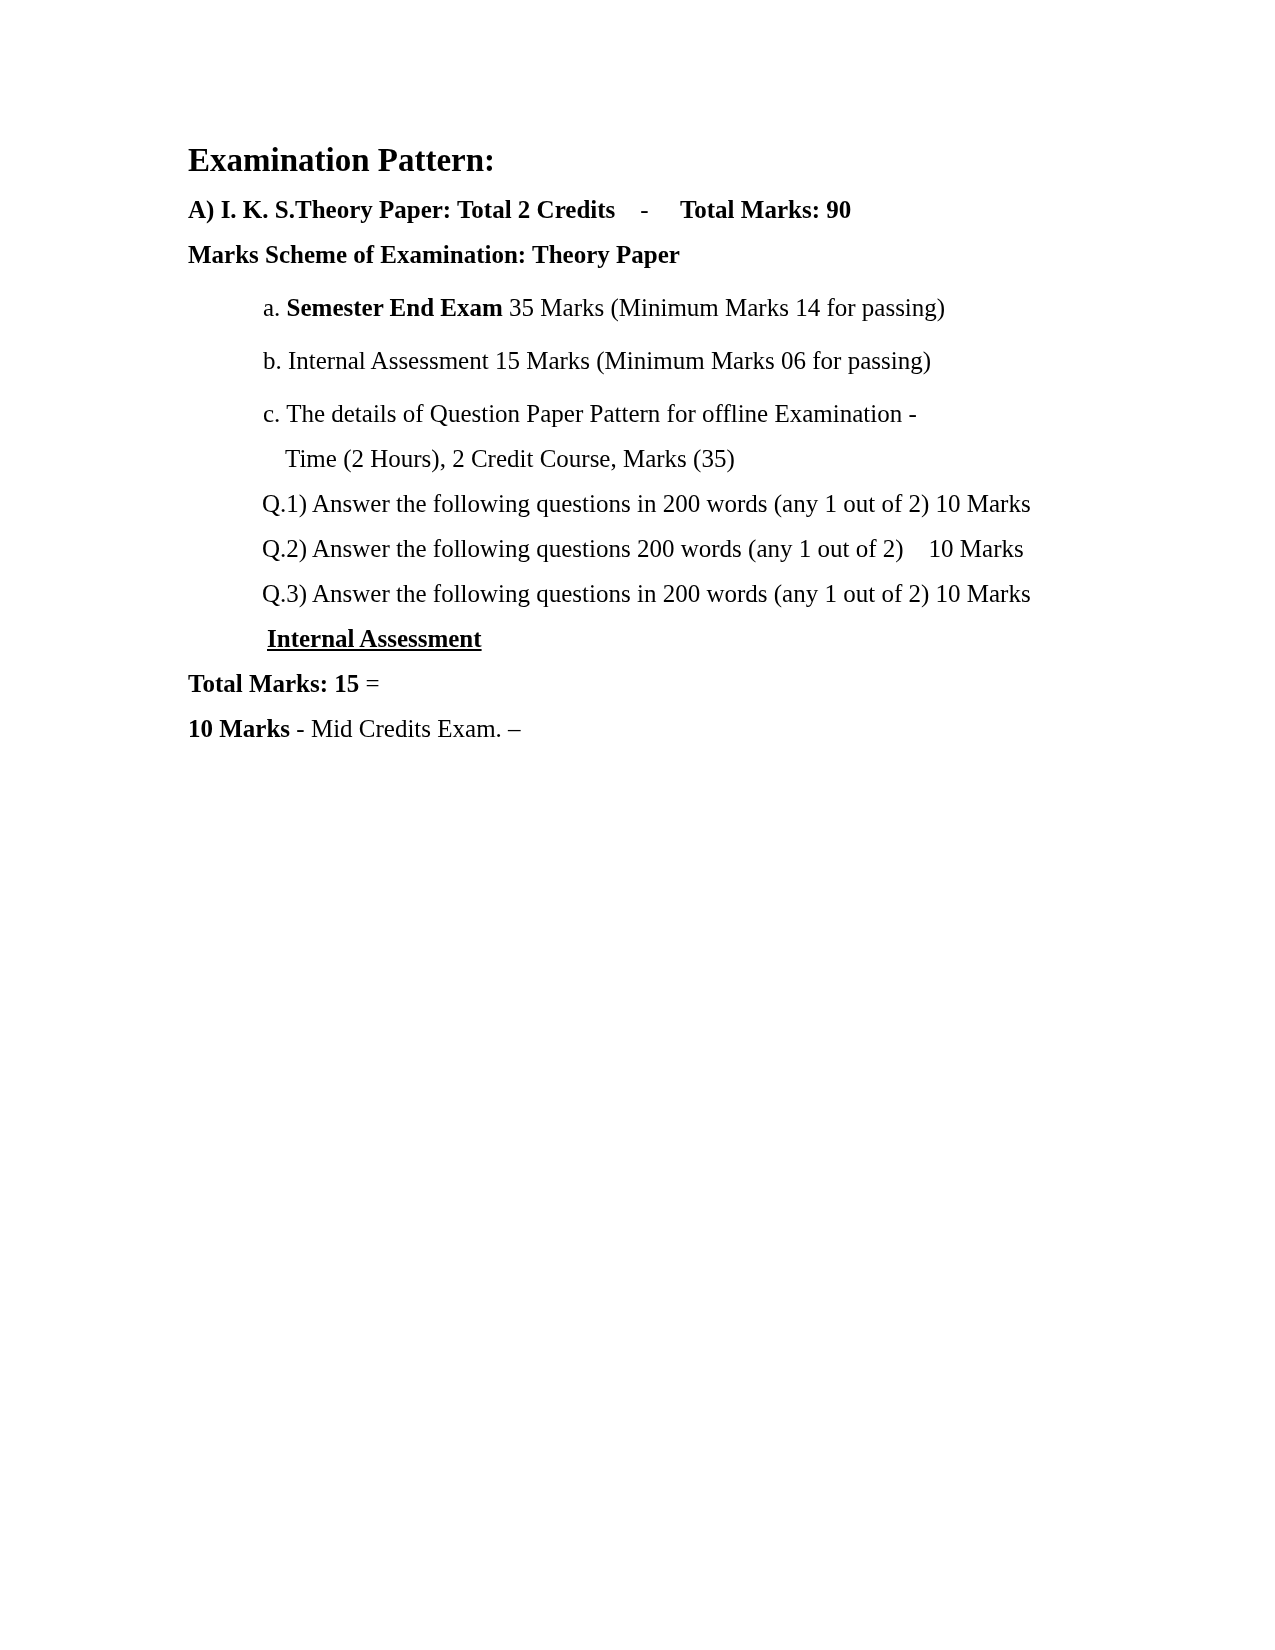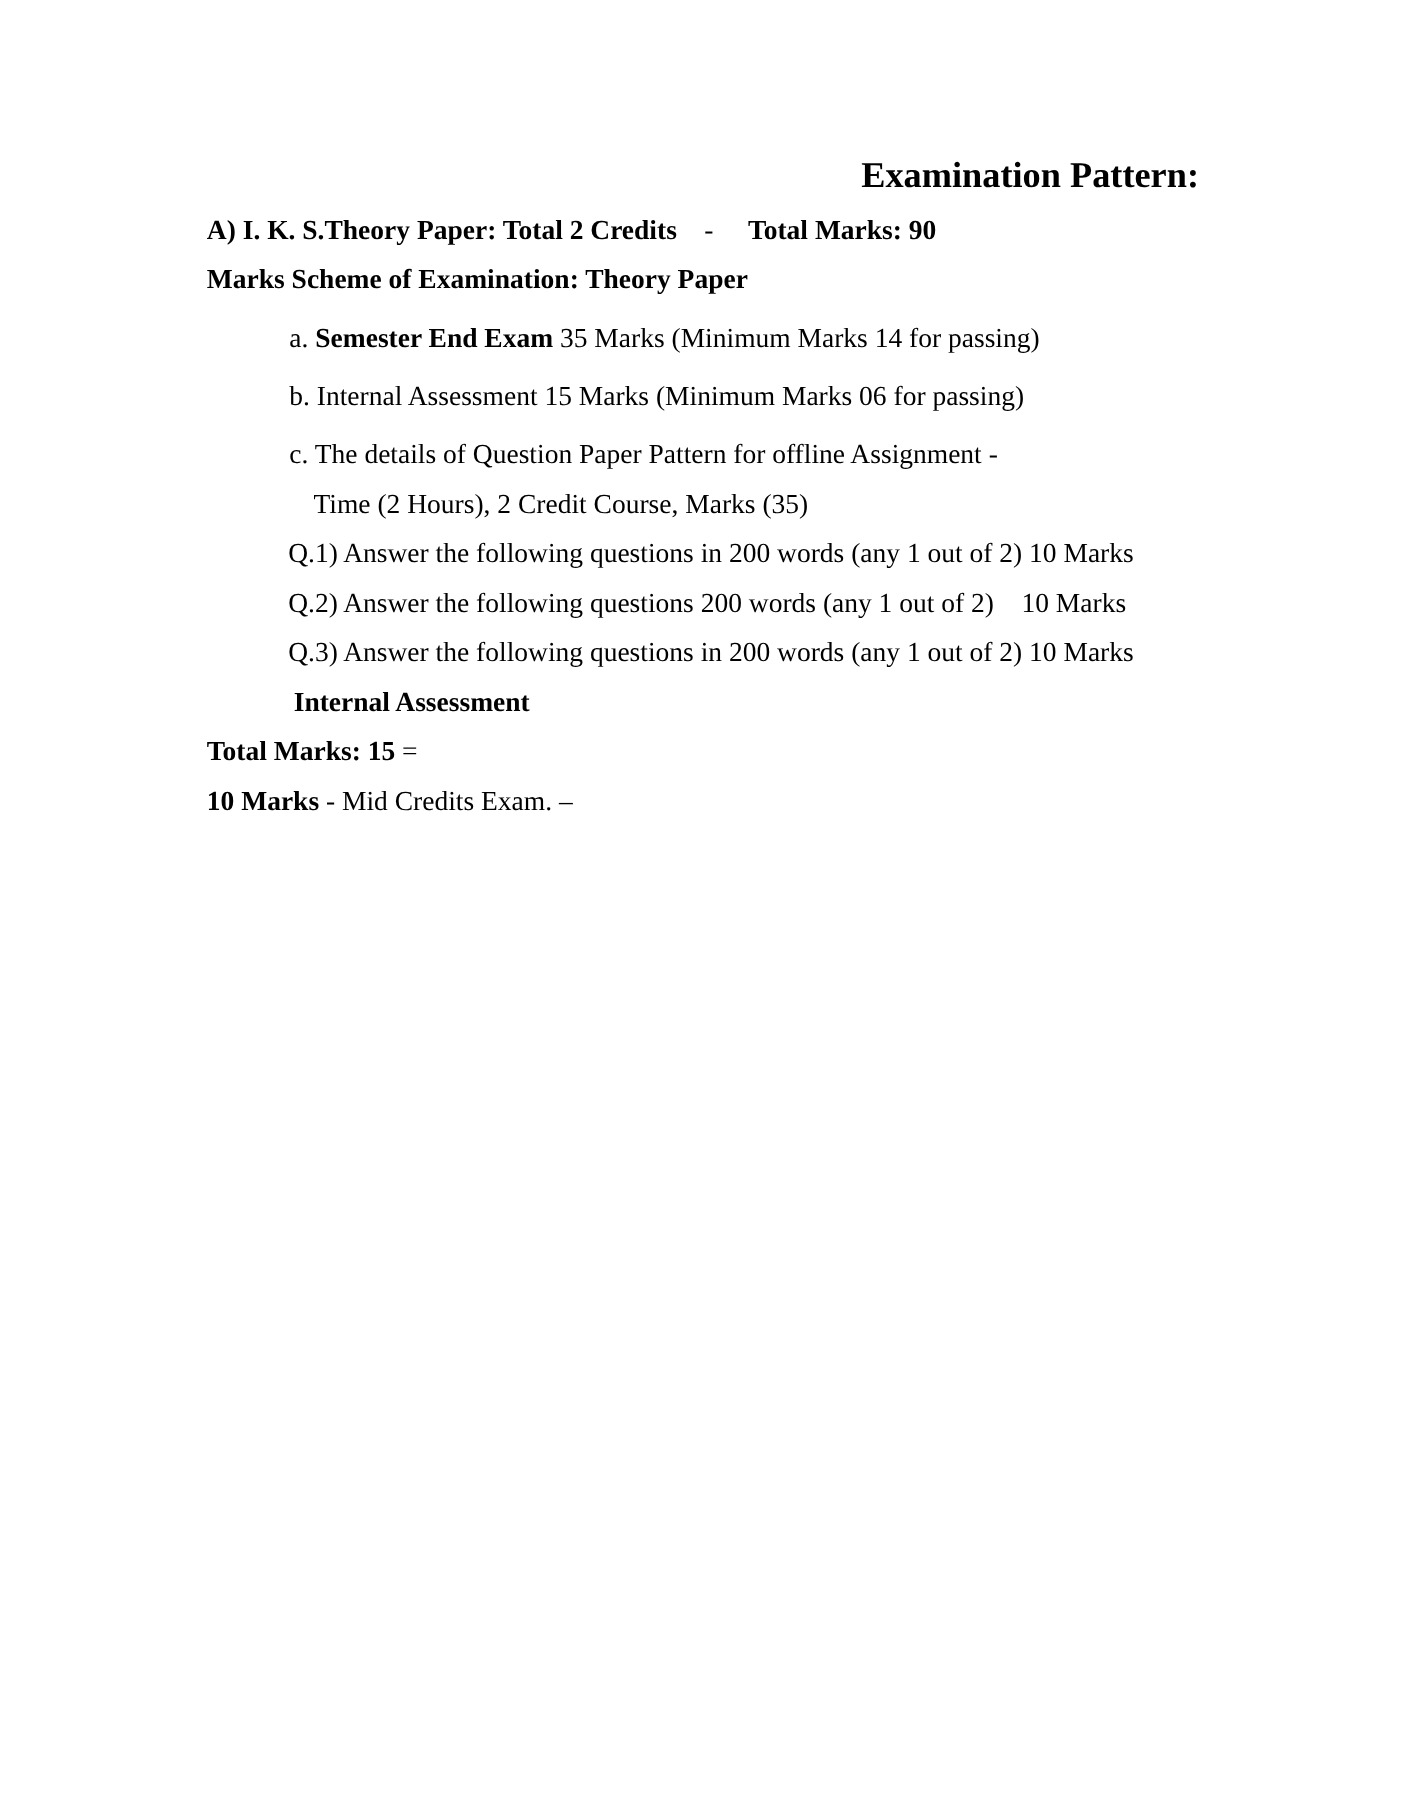--- a/index.html
+++ b/index.html
@@ -16,54 +16,54 @@
     color: #000000;
     font-family: "Liberation Serif", serif;
     font-size: 25px;
     padding: 140px 185px 0 188px;
     overflow: hidden;
   }
   .doc-title {
     font-size: 33px;
     line-height: 40px;
     font-weight: 700;
-    text-align: right;
+    text-align: left;
     margin: 0 0 15px 0;
     white-space: pre-wrap;
   }
   .line {
     margin: 0 0 16px 0;
     line-height: 29px;
     font-weight: 400;
     white-space: pre-wrap;
   }
   .bold { font-weight: 700; }
   .indent-abc  { margin-left: 75px; margin-top: 24px; }
   .indent-time { margin-left: 97px; }
   .indent-q    { margin-left: 74px; }
   .indent-ia   { margin-left: 79px; }
   .gap-before-items { margin-top: 24px; }
-  .gap-before-ia { margin-top: 6px; }
+  .gap-before-ia { margin-top: 6px; text-decoration: underline; }
 </style>
 </head>
 <body>
 
 <div class="page">
 
   <h1 class="doc-title">Examination Pattern:</h1>
 
   <p class="line"><span class="bold">A) I. K. S.Theory Paper: Total 2 Credits</span><span>    -     </span><span class="bold">Total Marks: 90</span></p>
 
   <p class="line bold">Marks Scheme of Examination: Theory Paper</p>
 
   <p class="line indent-abc gap-before-items"><span>a. </span><span class="bold">Semester End Exam</span><span> 35 Marks (Minimum Marks 14 for passing)</span></p>
 
   <p class="line indent-abc">b. Internal Assessment 15 Marks (Minimum Marks 06 for passing)</p>
 
-  <p class="line indent-abc">c. The details of Question Paper Pattern for offline Assignment -</p>
+  <p class="line indent-abc">c. The details of Question Paper Pattern for offline Examination -</p>
 
   <p class="line indent-time">Time (2 Hours), 2 Credit Course, Marks (35)</p>
 
   <p class="line indent-q">Q.1) Answer the following questions in 200 words (any 1 out of 2) 10 Marks</p>
 
   <p class="line indent-q">Q.2) Answer the following questions 200 words (any 1 out of 2)    10 Marks</p>
 
   <p class="line indent-q">Q.3) Answer the following questions in 200 words (any 1 out of 2) 10 Marks</p>
 
 

